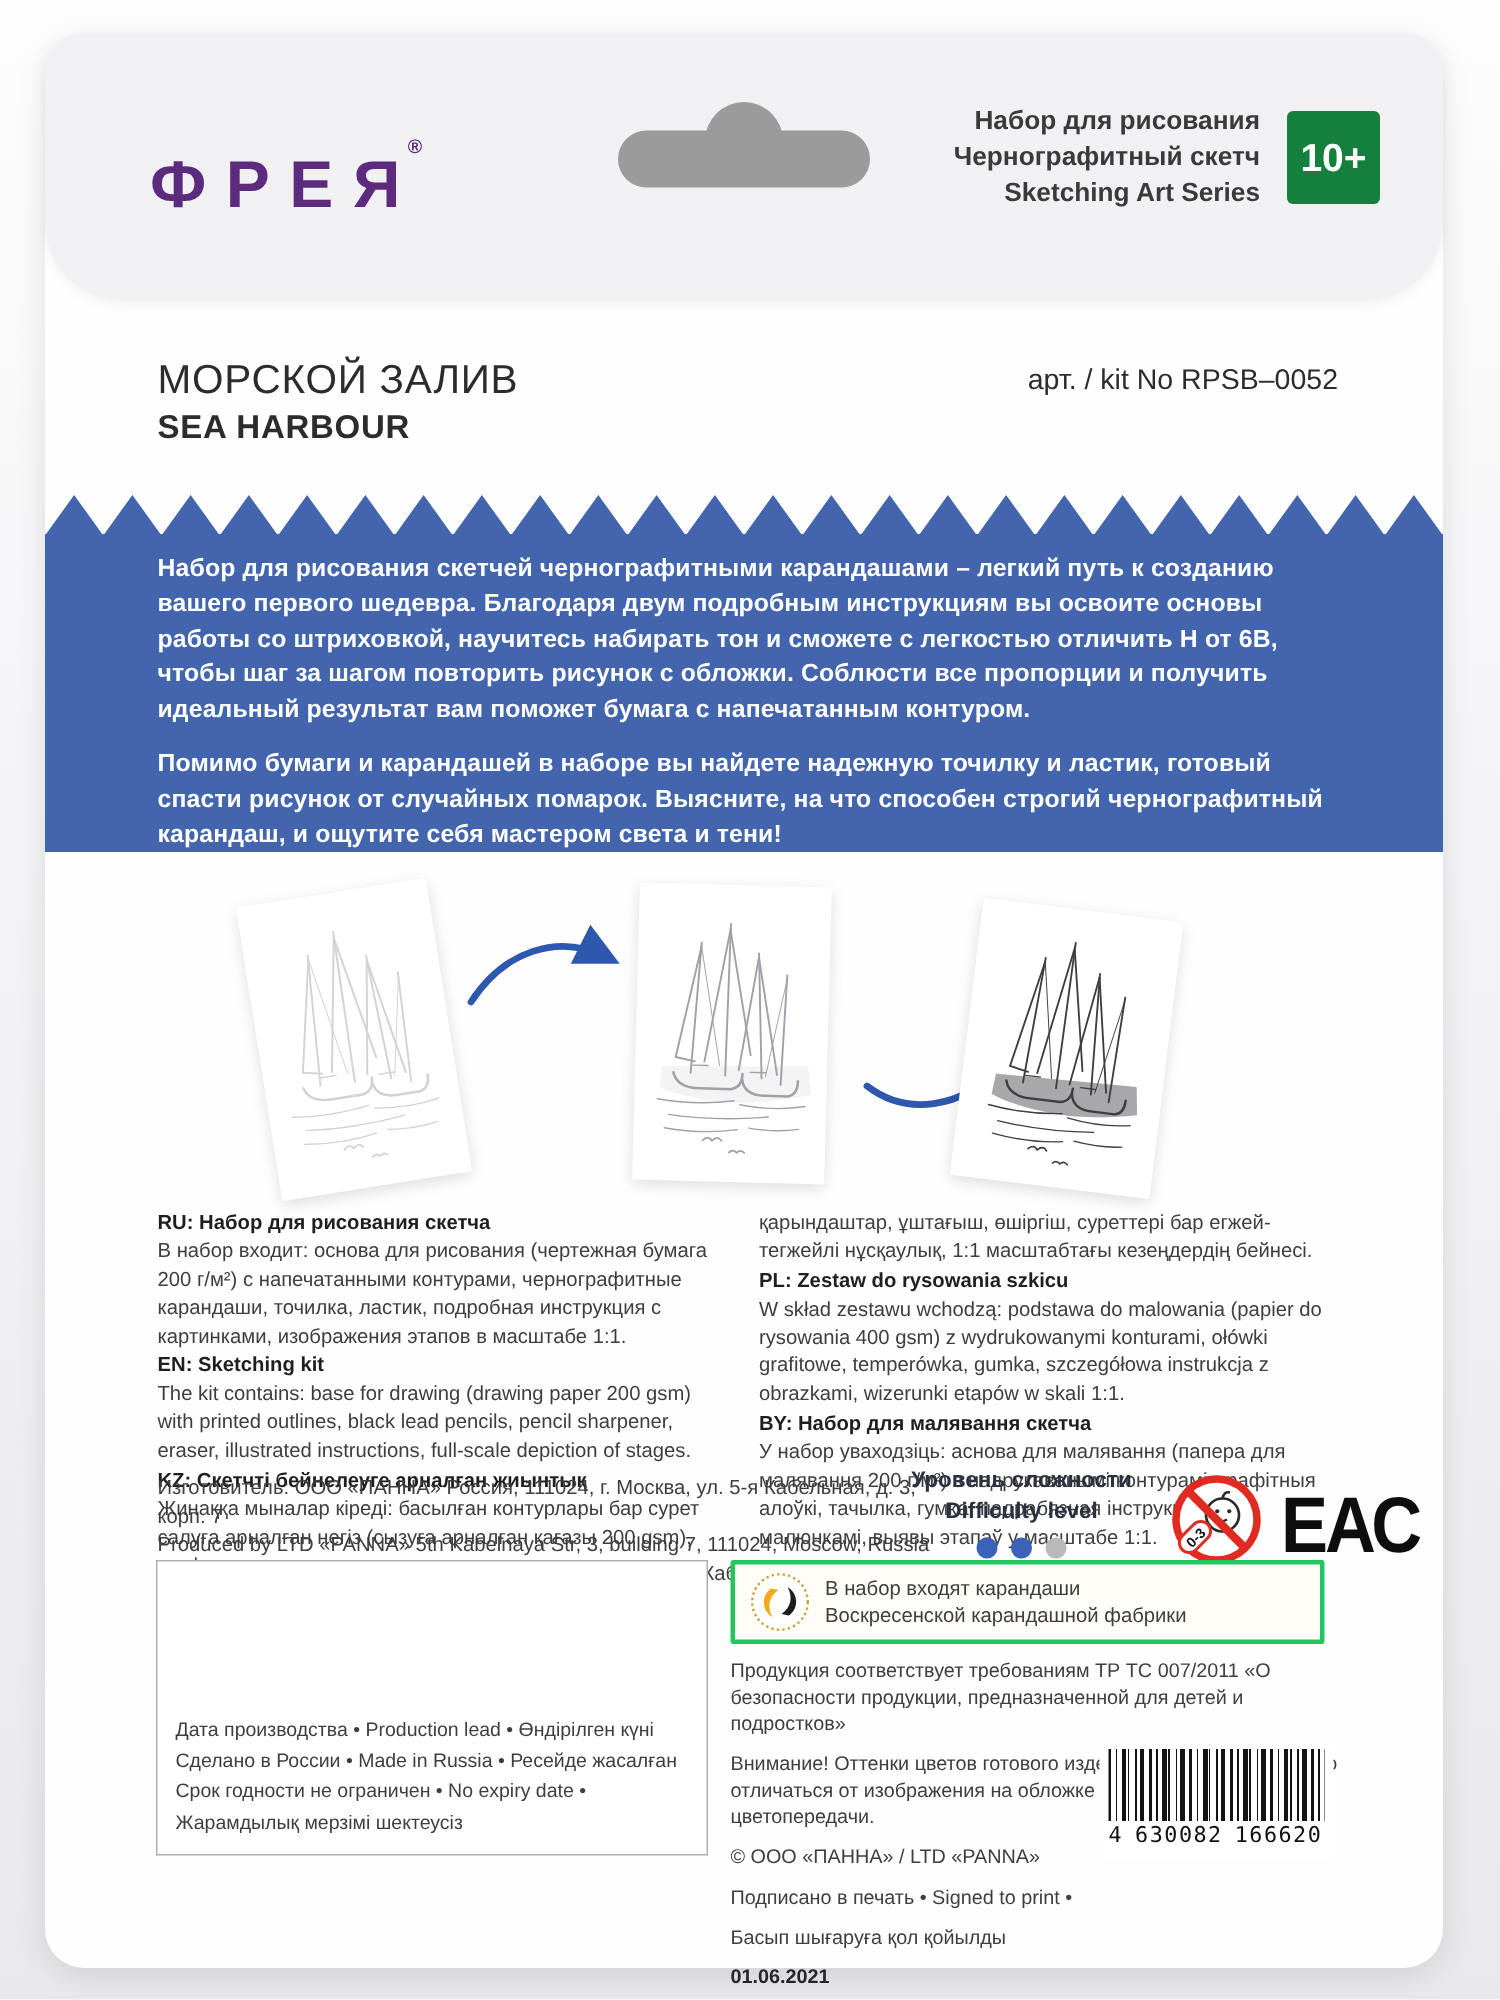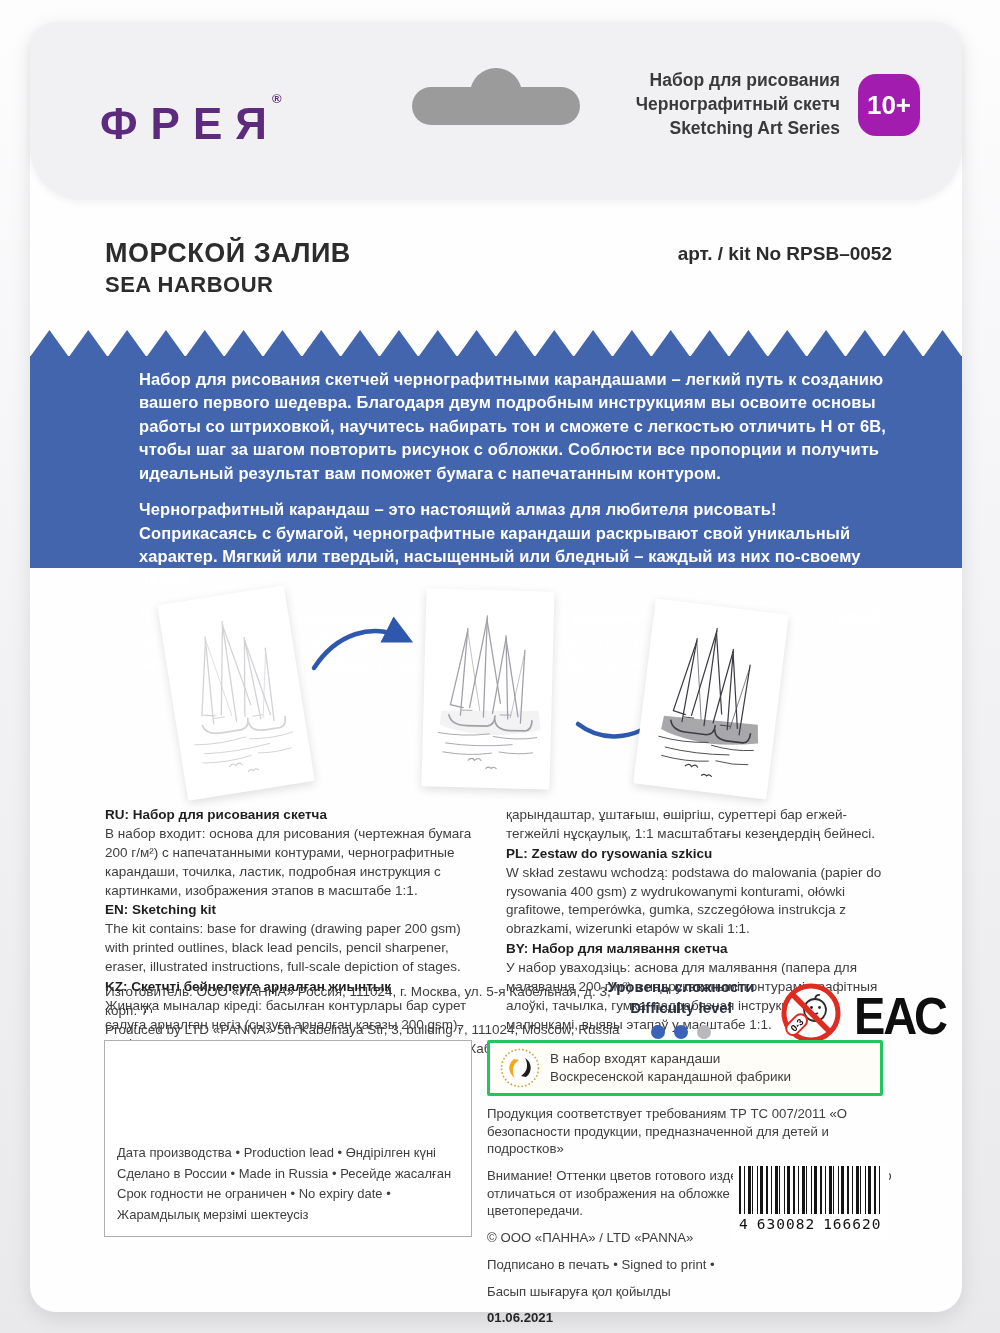--- a/index.html
+++ b/index.html
@@ -34,35 +34,35 @@
   }
   .logo sup{font-size:13px;letter-spacing:0;position:relative;top:-20px;left:-8px;}
   .hang-tab{left:382px;top:46px;width:168px;height:92px;}
   .hang-tab .bump{position:absolute;left:58px;top:0;width:52px;height:52px;border-radius:50%;background:#9b9b9b;}
   .hang-tab .pill{position:absolute;left:0;top:19px;width:168px;height:38px;border-radius:19px;background:#9b9b9b;}
   .series{
     right:122px;top:46px;text-align:right;
     font-size:17.5px;font-weight:700;color:#3a3a3a;line-height:24px;
   }
   .age-badge{
-    right:42px;top:52px;width:62px;height:62px;border-radius:18px;
-    background:#a21caf;color:#fff;font-size:26px;font-weight:800;
+    right:42px;top:52px;width:62px;height:62px;border-radius:4px;
+    background:#15803d;color:#fff;font-size:26px;font-weight:800;
     display:flex;align-items:center;justify-content:center;
   }
 
   
-  .title-ru{left:75px;top:216px;font-size:27px;font-weight:700;color:#2c2c2c;letter-spacing:.5px;}
+  .title-ru{left:75px;top:216px;font-size:27px;font-weight:400;color:#2c2c2c;letter-spacing:.5px;}
   .title-en{left:75px;top:250px;font-size:22px;font-weight:800;color:#2c2c2c;letter-spacing:.5px;}
-  .kit-no{right:70px;top:221px;font-size:19px;font-weight:700;color:#2c2c2c;}
+  .kit-no{right:70px;top:221px;font-size:19px;font-weight:400;color:#2c2c2c;}
 
   
   .zigzag{left:0;top:308px;width:932px;height:27px;background:#4365ae;}
   .blue-body{
     left:0;top:334px;width:932px;height:212px;background:#4365ae;
-    box-sizing:border-box;padding:12px 70px 0 109px;
+    box-sizing:border-box;padding:12px 70px 0 75px;
   }
   .blue-body p{
     margin:0 0 13px 0;color:#ffffff;font-size:16.5px;font-weight:700;
     line-height:1.42;letter-spacing:.1px;
   }
 
   
   .stage-card{
     width:128px;height:198px;background:#ffffff;border-radius:2px;
     box-shadow:0 3px 10px rgba(0,0,0,.13);
@@ -186,21 +186,20 @@
     <div class="age-badge">10+</div>
   </div>
 
   <div class="title-ru">МОРСКОЙ ЗАЛИВ</div>
   <div class="title-en">SEA HARBOUR</div>
   <div class="kit-no">арт. / kit No RPSB–0052</div>
 
   <div class="zigzag" style="clip-path: polygon(0% 100%, 2.083% 0%, 4.167% 100%, 6.25% 0%, 8.333% 100%, 10.417% 0%, 12.5% 100%, 14.583% 0%, 16.667% 100%, 18.75% 0%, 20.833% 100%, 22.917% 0%, 25% 100%, 27.083% 0%, 29.167% 100%, 31.25% 0%, 33.333% 100%, 35.417% 0%, 37.5% 100%, 39.583% 0%, 41.667% 100%, 43.75% 0%, 45.833% 100%, 47.917% 0%, 50% 100%, 52.083% 0%, 54.167% 100%, 56.25% 0%, 58.333% 100%, 60.417% 0%, 62.5% 100%, 64.583% 0%, 66.667% 100%, 68.75% 0%, 70.833% 100%, 72.917% 0%, 75% 100%, 77.083% 0%, 79.167% 100%, 81.25% 0%, 83.333% 100%, 85.417% 0%, 87.5% 100%, 89.583% 0%, 91.667% 100%, 93.75% 0%, 95.833% 100%, 97.917% 0%, 100% 100%);"></div>
   <div class="blue-body">
     <p>Набор для рисования скетчей чернографитными карандашами – легкий путь к созданию вашего первого шедевра. Благодаря двум подробным инструкциям вы освоите основы работы со штриховкой, научитесь набирать тон и сможете с легкостью отличить H от 6B, чтобы шаг за шагом повторить рисунок с обложки. Соблюсти все пропорции и получить идеальный результат вам поможет бумага с напечатанным контуром.</p>
-    <p>Чернографитный карандаш – это настоящий алмаз для любителя рисовать! Соприкасаясь с бумагой, чернографитные карандаши раскрывают свой уникальный характер. Мягкий или твердый, насыщенный или бледный – каждый из них по-своему ценен.</p>
     <p>Помимо бумаги и карандашей в наборе вы найдете надежную точилку и ластик, готовый спасти рисунок от случайных помарок. Выясните, на что способен строгий чернографитный карандаш, и ощутите себя мастером света и тени!</p>
   </div>
 
   <div class="stage-card stage-1">
     <svg viewBox="0 0 100 150">
           <use href="#boats"></use>
         </svg>
   </div>
   <svg class="stage-arrow arrow-1" viewBox="0 0 115 62">
     <path d="M8,54 C30,20 66,8 98,24" fill="none" stroke="#2d58ae" stroke-width="4.5" stroke-linecap="round" marker-end="url(#arrowhead)"></path>

